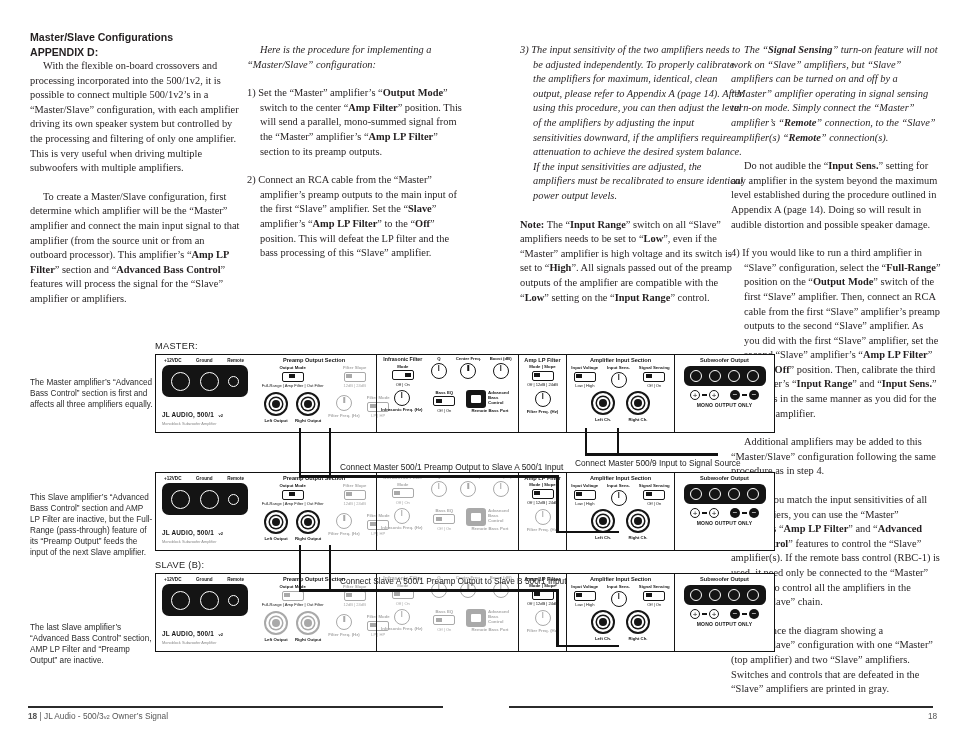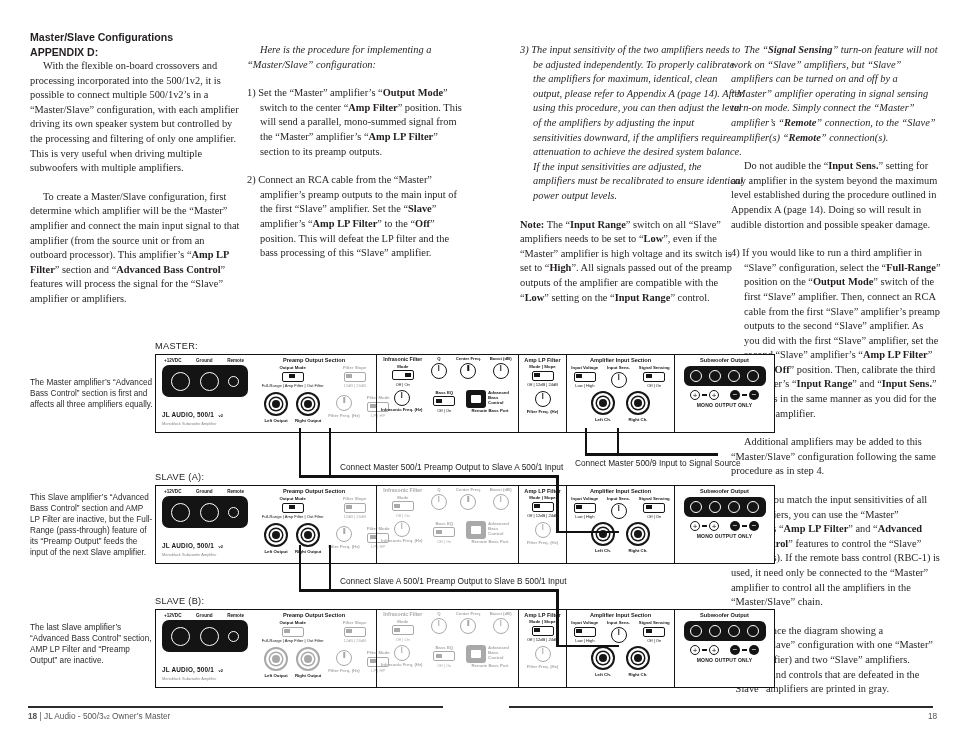--- a/index.html
+++ b/index.html
@@ -302,21 +302,20 @@
       <span class="tneg">−</span>
       <span class="tbar"></span>
       <span class="tneg">−</span>
     </div>
     <div class="mono">MONO OUTPUT ONLY</div>
   </div>
 </div>
   </section>
 
   <section class="amp-block" style="top:472px;">
-    <div class="amp-title">SLAVE (A):</div>
     <div class="panel amp-s amp-a">
   <div class="sec sec-power">
     <div class="pwr-labels">
       <b>+12VDC</b>
       <b>Ground</b>
       <b>Remote</b>
     </div>
     <div class="pwr-box">
       <i></i>
       <i></i>
@@ -487,21 +486,21 @@
       <span class="tgap"></span>
       <span class="tneg">−</span>
       <span class="tbar"></span>
       <span class="tneg">−</span>
     </div>
     <div class="mono">MONO OUTPUT ONLY</div>
   </div>
 </div>
   </section>
 
-  <section class="amp-block" style="top:596px;">
+  <section class="amp-block" style="top:560px;">
     <div class="amp-title">SLAVE (B):</div>
     <div class="panel amp-s amp-b">
   <div class="sec sec-power">
     <div class="pwr-labels">
       <b>+12VDC</b>
       <b>Ground</b>
       <b>Remote</b>
     </div>
     <div class="pwr-box">
       <i></i>
@@ -693,17 +692,17 @@
   <div class="conn-label" style="left:340px; top:462px; width:215px; text-align:center;">Connect Master 500/1 Preamp Output to Slave A 500/1 Input</div>
 
   <div class="wire" style="left:299px; top:545px; width:2px; height:46px;"></div>
   <div class="wire" style="left:329px; top:545px; width:2px; height:46px;"></div>
   <div class="wire" style="left:299px; top:589px; width:260px; height:3px;"></div>
   <div class="wire" style="left:556px; top:589px; width:3px; height:58px;"></div>
   <div class="wire" style="left:556px; top:645px; width:63px; height:2px;"></div>
   <div class="conn-label" style="left:340px; top:576px; width:215px; text-align:center;">Connect Slave A 500/1 Preamp Output to Slave B 500/1 Input</div>
 
   <div class="rule" style="left:28px; top:706px; width:415px;"></div>
-  <div class="foot" style="left:28px; top:711px;"><span style="font-weight: bold;">18</span><span> | JL Audio - 500/3</span><span style="font-size: 70%;">v2</span><span> Owner’s Master</span></div>
+  <div class="foot" style="left:28px; top:711px;"><span style="font-weight: bold;">18</span><span> | JL Audio - 500/3</span><span style="font-size: 70%;">v2</span><span> Owner’s Signal</span></div>
   <div class="rule" style="left:509px; top:706px; width:424px;"></div>
   <div class="foot" style="left:928px; top:711px;">18</div>
 
 </div>
 
 </body></html>

